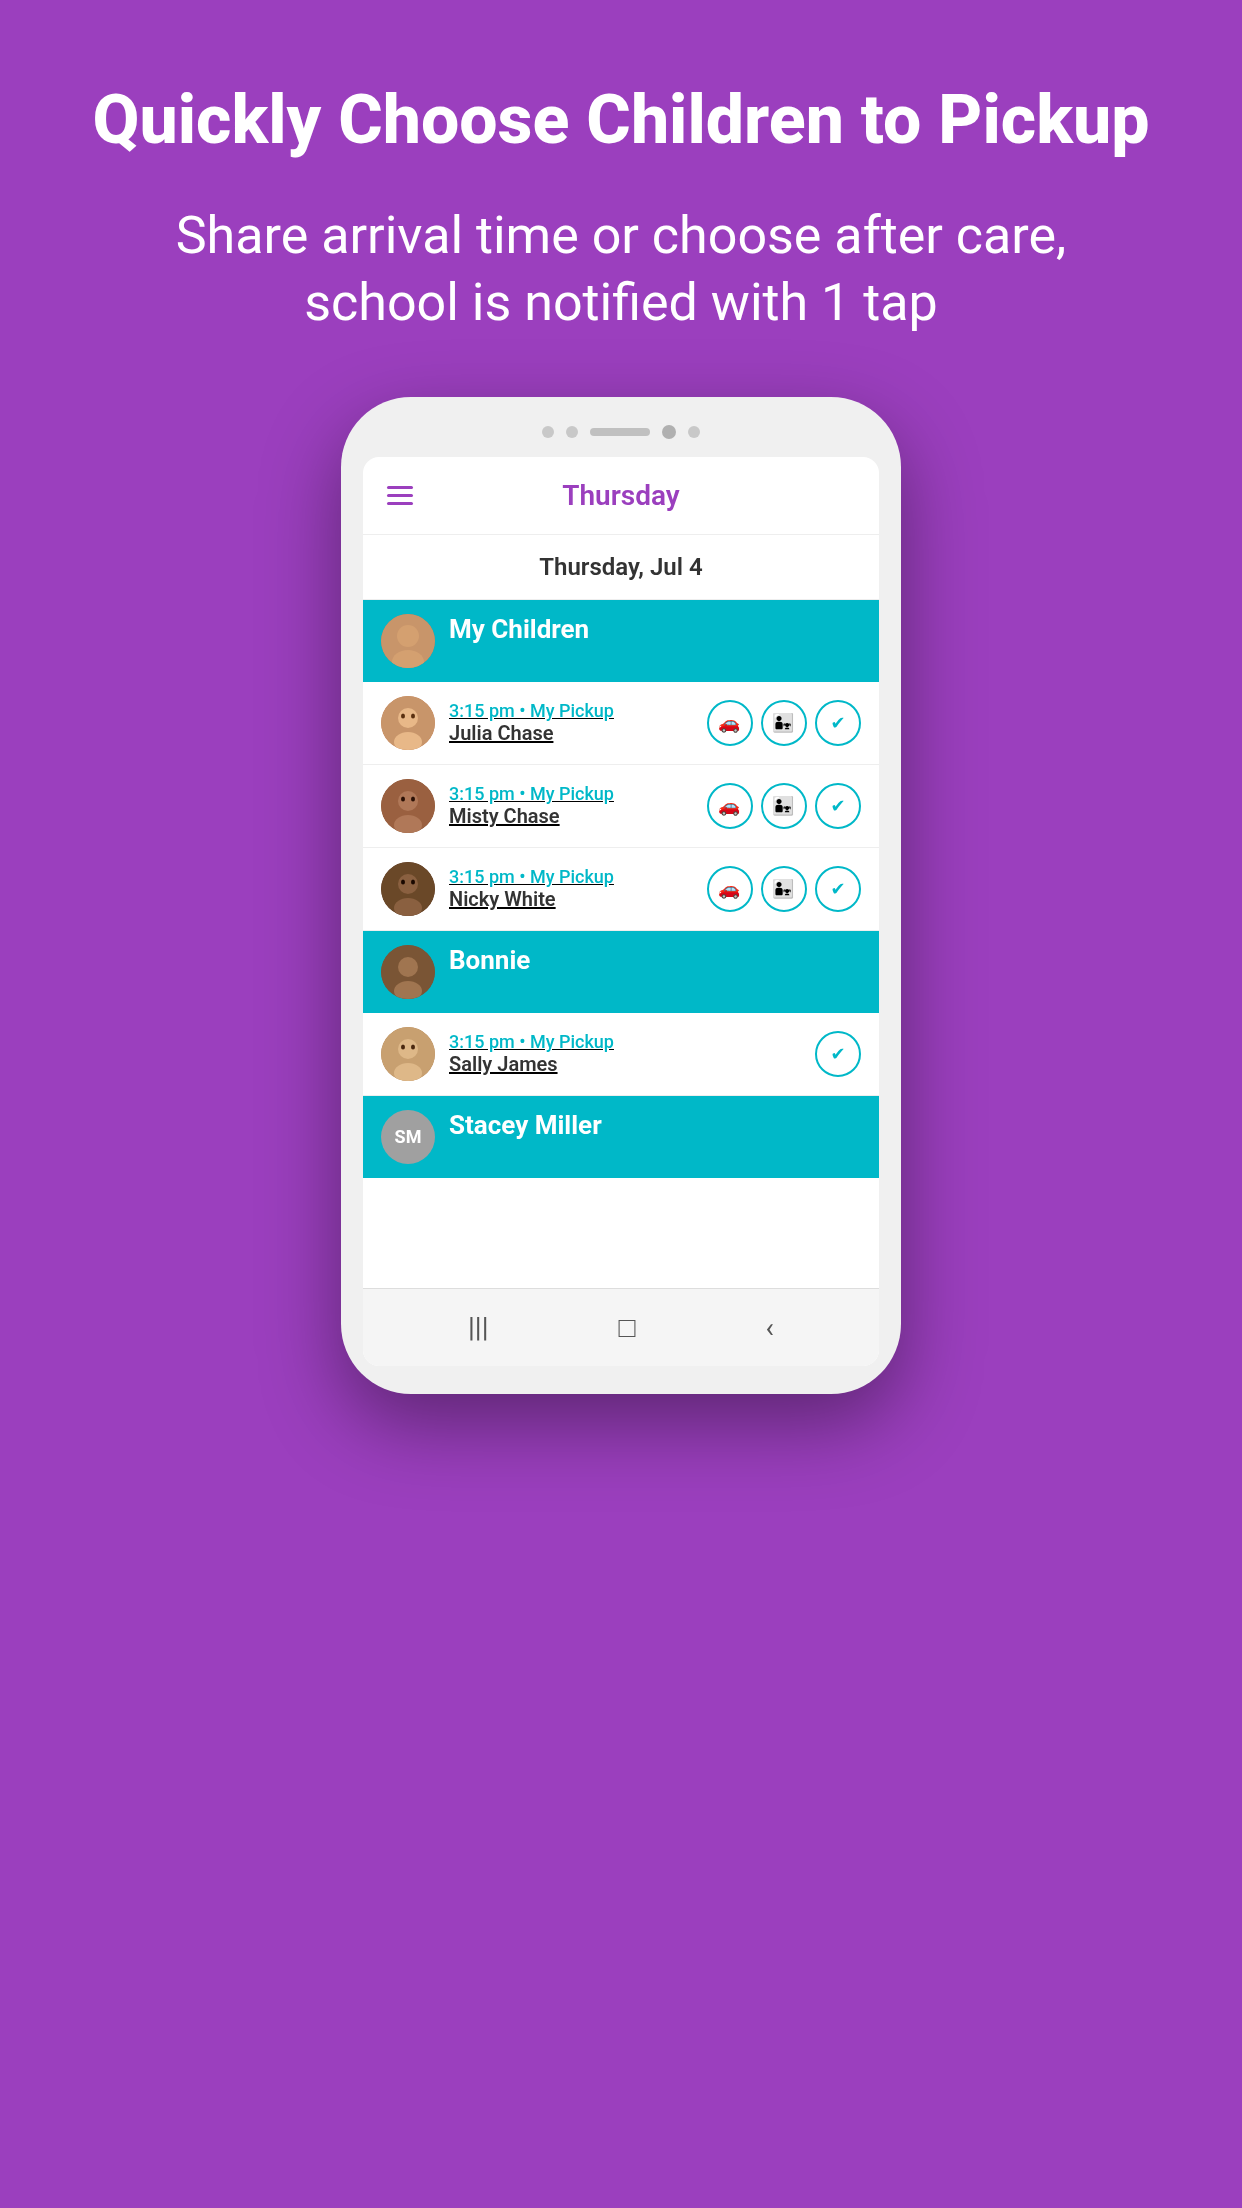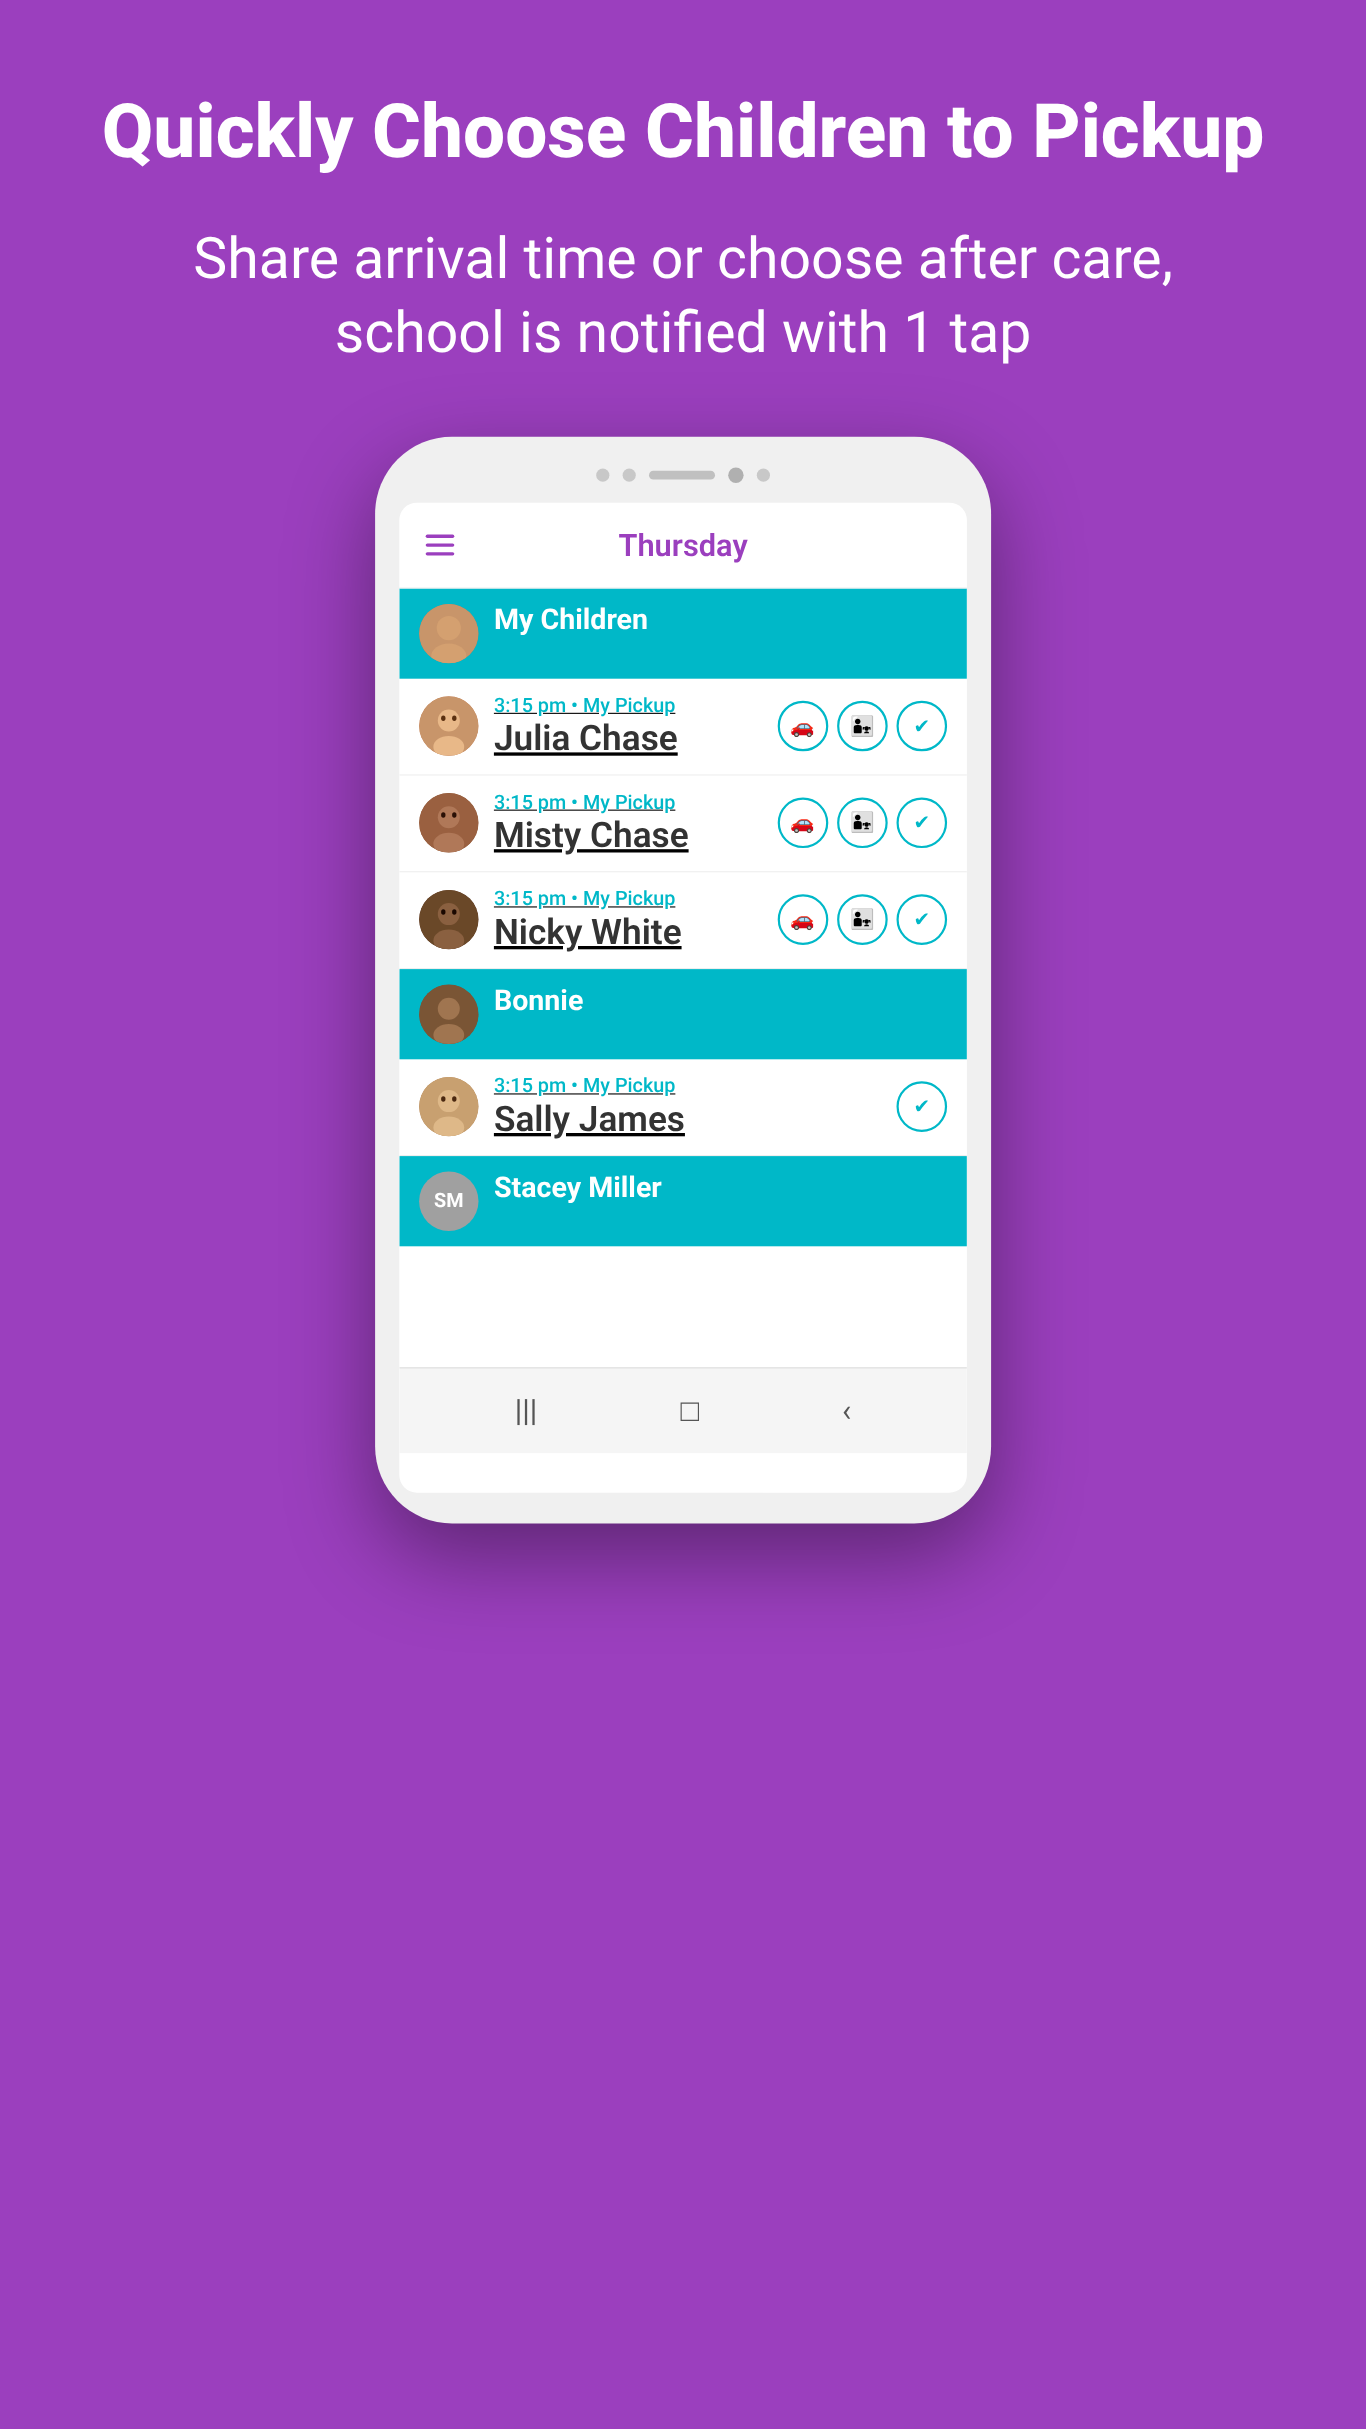--- a/index.html
+++ b/index.html
@@ -185,21 +185,21 @@
       text-decoration: underline;
     }
 
     .child-time {
       font-size: 18px;
       color: #00b8c8;
       font-weight: 500;
     }
 
     .child-name {
-      font-size: 32px;
+      font-size: 20px;
       font-weight: 600;
       color: #333;
     }
 
     
     .action-icons {
       display: flex;
       gap: 8px;
       align-items: center;
     }
@@ -260,20 +260,21 @@
 
       <div class="app-header">
         <div class="menu-icon">
           <div class="menu-line"></div>
           <div class="menu-line"></div>
           <div class="menu-line"></div>
         </div>
         <span class="app-title">Thursday</span>
       </div>
 
+      <div class="date-bar">Thursday, Jul 4</div>
 
       <div class="section-header">
         <div class="avatar face-julia">
           <svg width="54" height="54" viewBox="0 0 54 54" xmlns="http://www.w3.org/2000/svg">
             <circle cx="27" cy="27" r="27" fill="#c8956a"></circle>
             <circle cx="27" cy="22" r="11" fill="#d4a070"></circle>
             <ellipse cx="27" cy="48" rx="16" ry="12" fill="#d4a070"></ellipse>
           </svg>
         </div>
         <span class="section-header-text">My Children</span>

